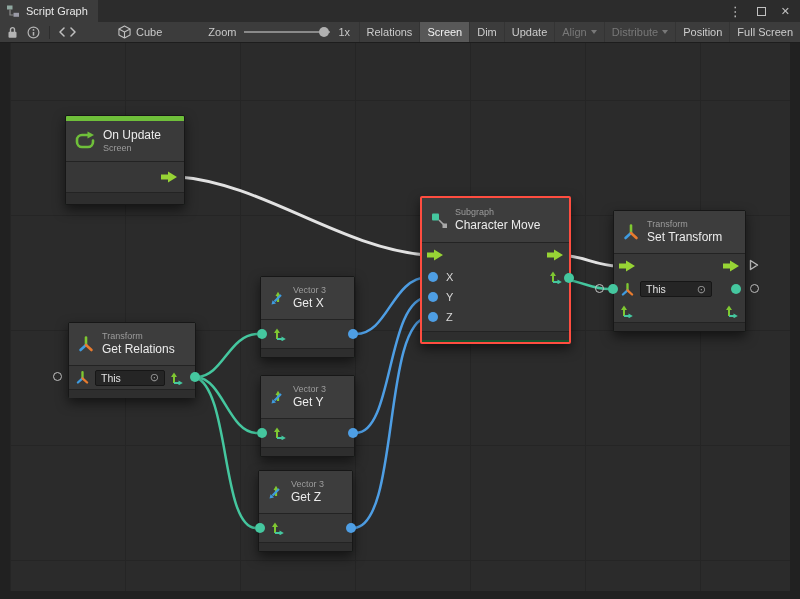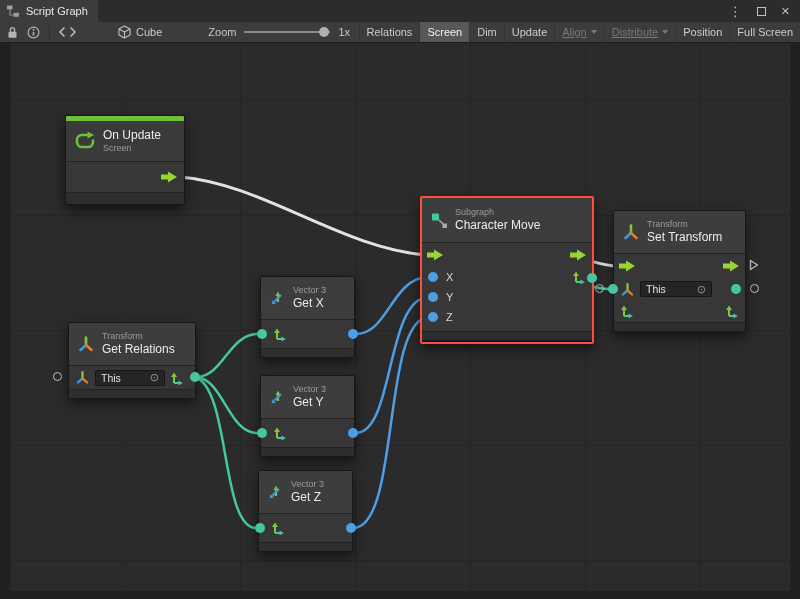--- a/index.html
+++ b/index.html
@@ -21,32 +21,32 @@
   .tool-cluster { display:flex; align-items:center; gap:9px; }
   .vsep { width:1px; height:13px; background:#2d2d2d; }
   .obj-cluster { display:flex; align-items:center; gap:5px; margin-left:42px; }
   .zoom-cluster { display:flex; gap:8px; margin-left:46px; }
   .slider { position:relative; width:86px; height:12px; }
   .slider .track { position:absolute; left:0; right:0; top:5px; height:2px; background:#8a8a8a; }
   .slider .knob { position:absolute; right:1px; top:1px; width:10px; height:10px; border-radius:50%; background:#b0b0b0; }
   .btn-group { margin-left:auto; display:flex; height:100%; }
   .tbtn { display:flex; align-items:center; padding:0 7px; color:#cccccc; border-left:1px solid #343434; white-space:nowrap; }
   .tbtn.active { background:#585858; color:#f2f2f2; }
-  .tbtn.disabled { color:#787878;text-decoration:underline; }
+  .tbtn.disabled { color:#787878; }
   .caret { display:inline-block; width:0; height:0; border-left:3.5px solid transparent; border-right:3.5px solid transparent; border-top:4px solid #787878; margin-left:4px; }
 
   
   .canvas { position:absolute; top:43px; left:0; right:0; bottom:0; background:#212121; }
   .grid { position:absolute; top:0; left:10px; right:10px; bottom:8px; background-color:#2b2b2b;
     background-image:linear-gradient(to right,#252525 1px,transparent 1px),linear-gradient(to bottom,#252525 1px,transparent 1px);
     background-size:115px 115px; background-position:0 57px; }
   .wires { position:absolute; top:0; left:0; pointer-events:none; }
 
   
-  .node { position:absolute; background:#0f172a; border:1px solid #171717; border-radius:2px; box-shadow:0 5px 12px rgba(0,0,0,.55); color:#ddd; }
+  .node { position:absolute; background:#14532d; border:1px solid #171717; border-radius:2px; box-shadow:0 5px 12px rgba(0,0,0,.55); color:#ddd; }
   .node.selected { border:2px solid #ff4d40; }
   .node-header { display:flex; align-items:center; gap:7px; padding:0 8px; background:#3d3d3d; }
   .titles { display:flex; flex-direction:column; line-height:1.2; }
   .node-cat { font-size:9px; color:#9c9c9c; }
   .node-title { font-size:12px; color:#ececec; }
   .hsep { height:1px; background:#232323; }
   .node-body { position:relative; background:#373737; }
   .node-footer { background:#2e2e2e; border-top:1px solid #232323; }
   .event-strip { height:5px; background:#6fbf3a; border-radius:1px 1px 0 0; }
 
@@ -169,21 +169,21 @@
   </div>
   <div class="hsep"></div>
   <div class="node-body" style="height:30px;">
     <svg class="port-arrow" style="right:6px;top:9px;" width="17" height="12" viewBox="0 0 17 12">
       <path d="M0 3.5 H7 V0.5 L16 6 L7 11.5 V8.5 H0 Z" fill="#97d435"></path>
     </svg>
   </div>
   <div class="node-footer" style="height:12px;"></div>
 </div>
 
-<div class="node selected" style="left:420px;top:196px;width:174px;height:148px;">
+<div class="node selected" style="left:420px;top:196px;width:151px;height:148px;">
   <div class="node-header" style="height:44px;">
     <svg width="18" height="18" viewBox="0 0 18 18">
       <rect x="2" y="2.5" width="7" height="7" rx="1" fill="#45c79f"></rect>
       <path d="M9 9 L13.5 13.5" stroke="#a8a8a8" stroke-width="1.6"></path>
       <rect x="12.5" y="12.5" width="4.5" height="4.5" fill="#a8a8a8"></rect>
     </svg>
     <div class="titles">
       <span class="node-cat">Subgraph</span>
       <span class="node-title">Character Move</span>
     </div>

